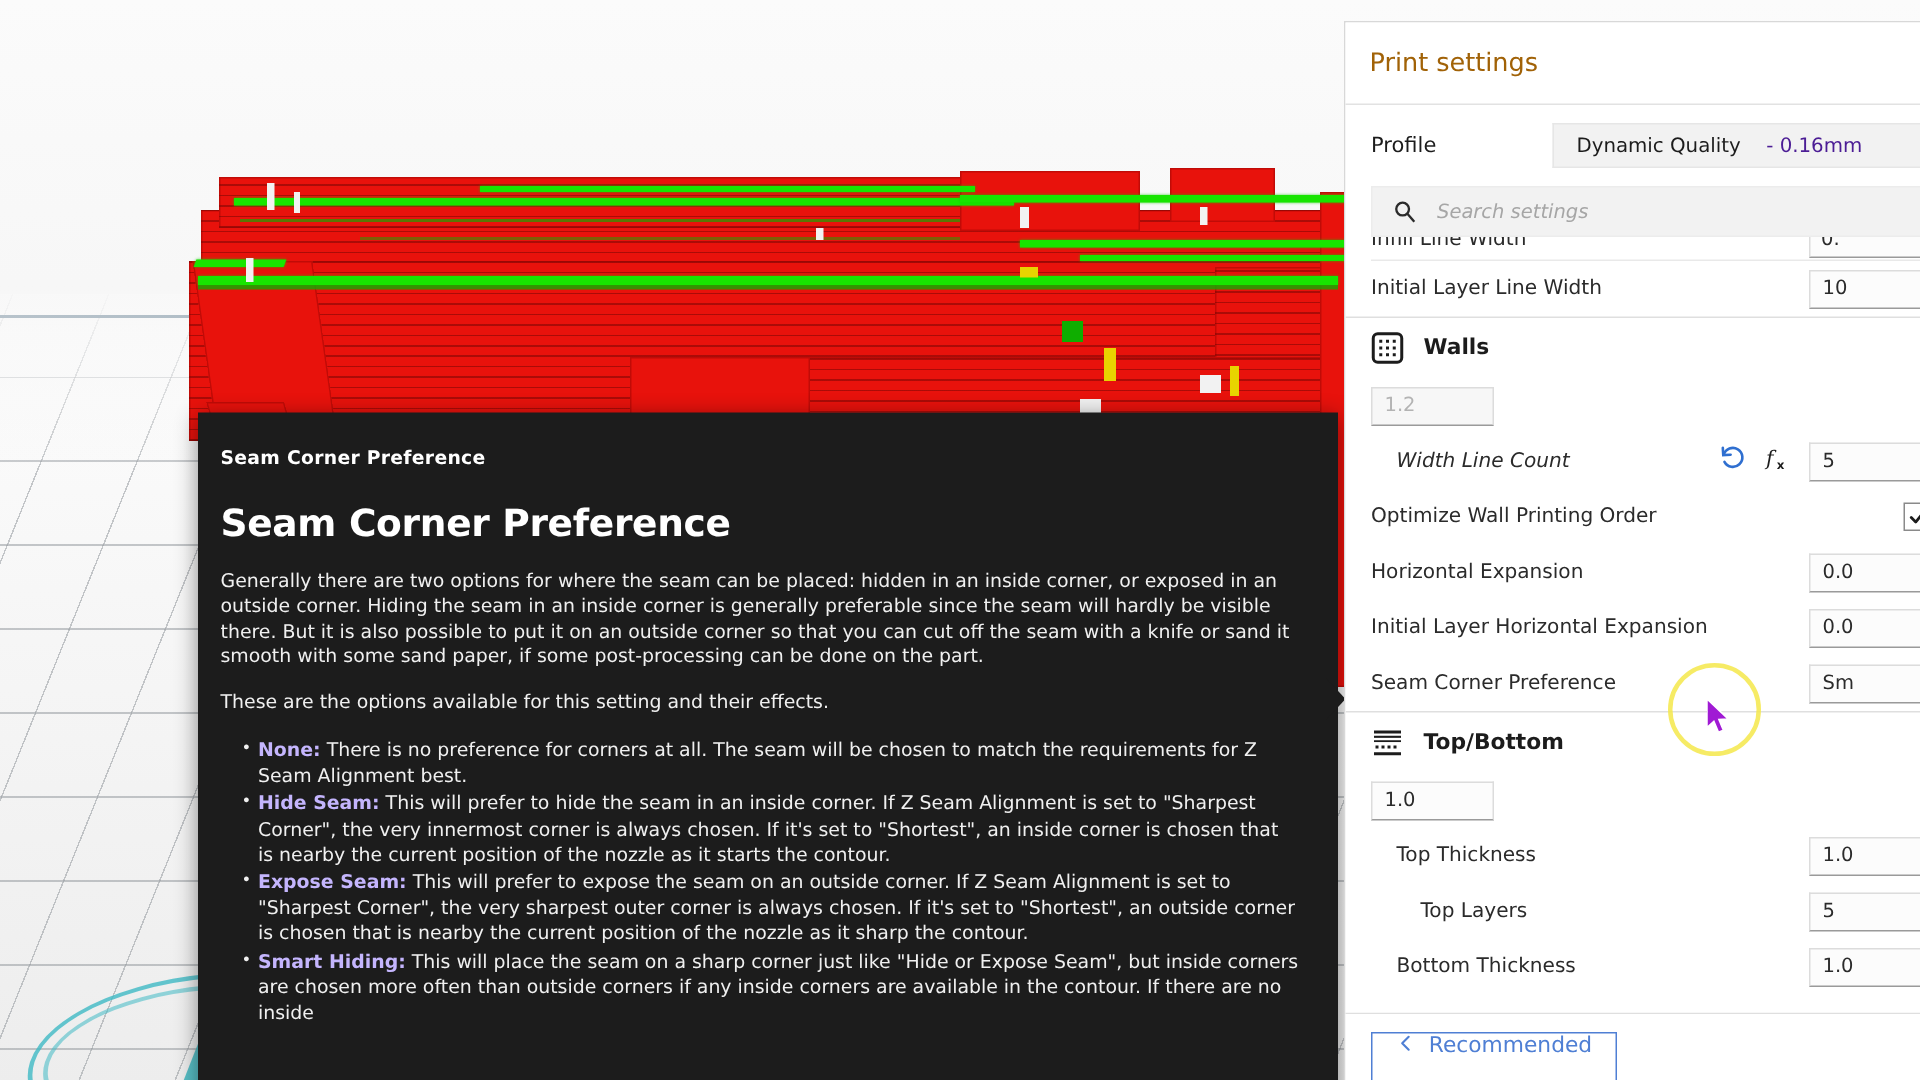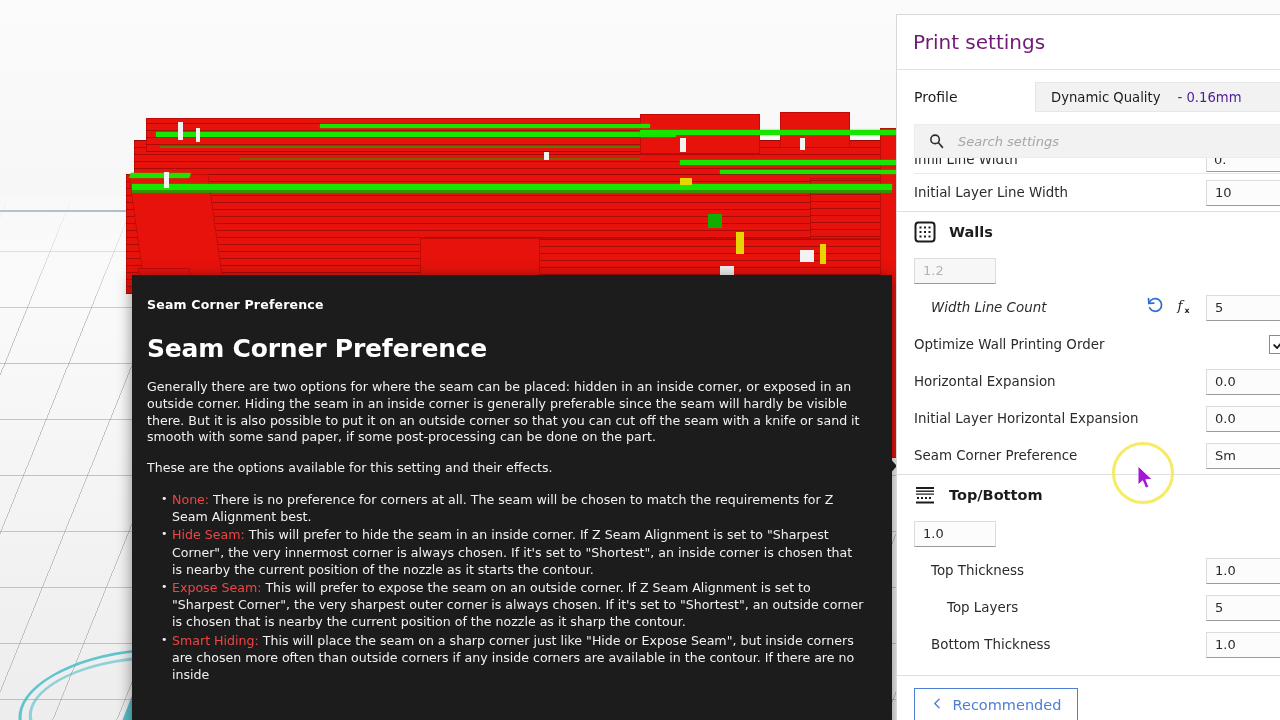--- a/index.html
+++ b/index.html
@@ -92,21 +92,21 @@
     font-size: 12.6px; line-height: 16.8px; margin-bottom: 14px; color: #f0f0f0;
   }
   #tooltip ul { list-style: none; margin: 2px 0 0 14px; }
   #tooltip li {
     font-size: 12.6px; line-height: 17.2px; color: #f0f0f0;
     position: relative; padding-left: 11px; margin-bottom: 1px;
   }
   #tooltip li::before {
     content: "•"; position: absolute; left: 0; top: -1px; color: #f0f0f0; font-size: 11px;
   }
-  #tooltip li b { font-weight: normal; color: #ef4444; }
+  #tooltip li b { font-weight: bold; color: #c4b5fd; }
   .tt-arrow {
     position: absolute; left: 884px; top: 452px;
     width: 0; height: 0;
     border-top: 14px solid transparent;
     border-bottom: 14px solid transparent;
     border-left: 13px solid #1c1c1c;
   }
 
   
   #panel {
@@ -116,21 +116,21 @@
     border: 1px solid #d8d8d8; border-right: none;
     display: flex; flex-direction: column;
   }
   .panel-header {
     height: 55px; flex: 0 0 55px;
     display: flex; align-items: center;
     padding-left: 16px;
     border-bottom: 1px solid #e2e2e2;
     background: #ffffff;
   }
-  .panel-header .ph-title { font-size: 20px; color: #701a75; }
+  .panel-header .ph-title { font-size: 17px; color: #a16207; }
 
   .profile-row {
     height: 54px; flex: 0 0 54px;
     display: flex; align-items: center; padding: 0 0 0 17px;
     background: #ffffff;
   }
   .profile-label { font-size: 14px; color: #1c1c1c; width: 121px; }
   .profile-select {
     flex: 1; height: 30px; background: #f2f2f2;
     display: flex; align-items: center; padding-left: 15px;
@@ -194,21 +194,21 @@
   .category .cat-icon { width: 22px; height: 22px; margin-right: 13px; flex: 0 0 22px; }
   .category .cat-label { font-size: 14.5px; font-weight: bold; color: #1c1c1c; }
 
   .panel-footer {
     flex: 0 0 58px; height: 58px; border-top: 1px solid #dfdfdf;
     display: flex; align-items: center; padding-left: 17px; background: #fff;
   }
   .rec-btn {
     height: 34px; min-width: 164px; border: 1px solid #4f7fd4;
     background: #ffffff; color: #4f7fd4;
-    display: flex; align-items: center; justify-content: center;
+    display: flex; align-items: flex-start; justify-content: center;
     font-size: 14.5px; gap: 9px; cursor: pointer;
   }
   .rec-btn svg { width: 13px; height: 13px; }
 
   
   #click-halo {
     position: absolute; left: 1112px; top: 442px;
     width: 62px; height: 62px; border-radius: 50%;
     border: 3px solid #f5e84a; opacity: .85; pointer-events: none;
   }

